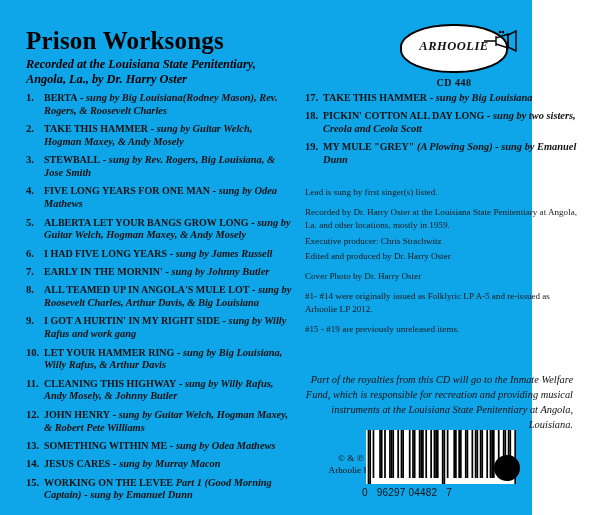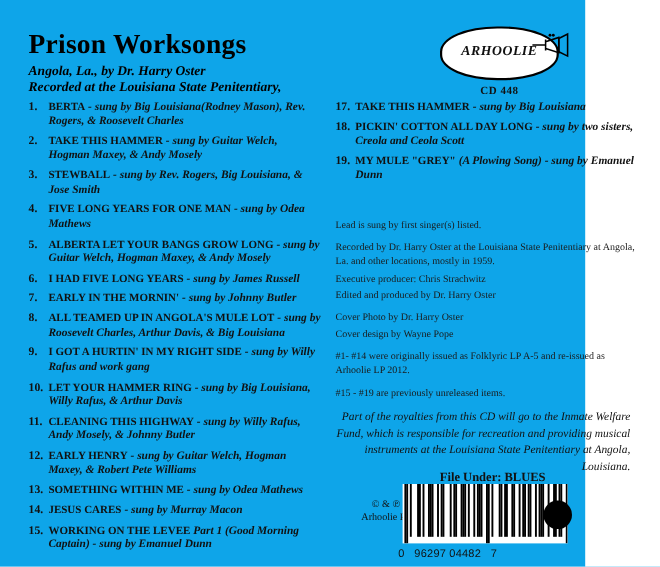--- a/index.html
+++ b/index.html
@@ -127,21 +127,21 @@
   .tcredit {
     font-weight: bold;
     font-style: italic;
     font-size: 10.4px;
   }
 
   
   .notes {
     position: absolute;
     left: 305px;
-    top: 198px;
+    top: 186px;
     width: 272px;
     font-family: "Liberation Serif", serif;
     font-size: 9.1px;
     line-height: 1.45;
     color: #1a1a1a;
   }
   .notes p { margin: 0 0 2px 0; }
   .notes .gap { margin-top: 7px; }
 
   
@@ -176,21 +176,21 @@
     text-align: right;
     font-family: "Liberation Serif", serif;
     font-size: 9.2px;
     line-height: 1.35;
   }
 
   
   .barcode-wrap {
     position: absolute;
     right: 14px;
-    bottom: 6px;
+    bottom: 17px;
     width: 158px;
   }
   .barcode {
     height: 54px;
     width: 150px;
     margin-left: 6px;
     background: #fff;
   }
   .barcode-digits {
     font-family: "Liberation Sans", sans-serif;
@@ -210,22 +210,22 @@
   }
 </style>
 </head>
 <body>
 
 <div class="page">
 
   <div class="header">
     <div class="title">Prison Worksongs</div>
     <div class="subtitle">
+      <div>Recorded at the Louisiana State Penitentiary,</div>
       <div>Angola, La., by Dr. Harry Oster</div>
-      <div>Recorded at the Louisiana State Penitentiary,</div>
     </div>
   </div>
 
   <div class="logo-wrap">
     <div class="logo-oval">
       <div class="logo-text">ARHOOLIE</div>
       <span class="logo-horn">
         <svg width="38" height="26" viewBox="0 0 38 26">
           <path d="M2 13 L14 13 M14 8 L14 18 M14 10 L26 6 L26 20 L14 16 Z" fill="none" stroke="#000" stroke-width="1.4"></path>
           <path d="M26 7 L34 3 L34 23 L26 19 Z" fill="none" stroke="#000" stroke-width="1.4"></path>
@@ -277,21 +277,21 @@
     <div class="track">
         <span class="num">10.</span>
         <span class="body"><span class="tname">LET YOUR HAMMER RING</span> <span class="tcredit">- sung by Big Louisiana, Willy Rafus, &amp; Arthur Davis</span></span>
       </div>
     <div class="track">
         <span class="num">11.</span>
         <span class="body"><span class="tname">CLEANING THIS HIGHWAY</span> <span class="tcredit">- sung by Willy Rafus, Andy Mosely, &amp; Johnny Butler</span></span>
       </div>
     <div class="track">
         <span class="num">12.</span>
-        <span class="body"><span class="tname">EARLY HENRY</span> <span class="tcredit">- sung by Guitar Welch, Hogman Maxey, &amp; Robert Pete Williams</span></span>
+        <span class="body"><span class="tname">JOHN HENRY</span> <span class="tcredit">- sung by Guitar Welch, Hogman Maxey, &amp; Robert Pete Williams</span></span>
       </div>
     <div class="track">
         <span class="num">13.</span>
         <span class="body"><span class="tname">SOMETHING WITHIN ME</span> <span class="tcredit">- sung by Odea Mathews</span></span>
       </div>
     <div class="track">
         <span class="num">14.</span>
         <span class="body"><span class="tname">JESUS CARES</span> <span class="tcredit">- sung by Murray Macon</span></span>
       </div>
     <div class="track">
@@ -315,21 +315,20 @@
         <span class="body"><span class="tname">MY MULE "GREY"</span> <span class="tcredit">(A Plowing Song) - sung by Emanuel Dunn</span></span>
       </div>
   </div>
 
   <div class="notes">
     <p>Lead is sung by first singer(s) listed.</p>
     <p class="gap">Recorded by Dr. Harry Oster at the Louisiana State Penitentiary at Angola, La. and other locations, mostly in 1959.</p>
     <p>Executive producer: Chris Strachwitz</p>
     <p>Edited and produced by Dr. Harry Oster</p>
     <p class="gap">Cover Photo by Dr. Harry Oster</p>
-    <p>Cover design by Wayne Pope</p>
     <p class="gap">#1- #14 were originally issued as Folklyric LP A-5 and re-issued as Arhoolie LP 2012.</p>
     <p class="gap">#15 - #19 are previously unreleased items.</p>
   </div>
 
   <div class="royalty">Part of the royalties from this CD will go to the Inmate Welfare Fund, which is responsible for recreation and providing musical instruments at the Louisiana State Penitentiary at Angola, Louisiana.</div>
 
   <div class="file-under">File Under: BLUES</div>
 
   <div class="copyright">
     <div>© &amp; ℗ 1959 &amp; 1997 by</div>

